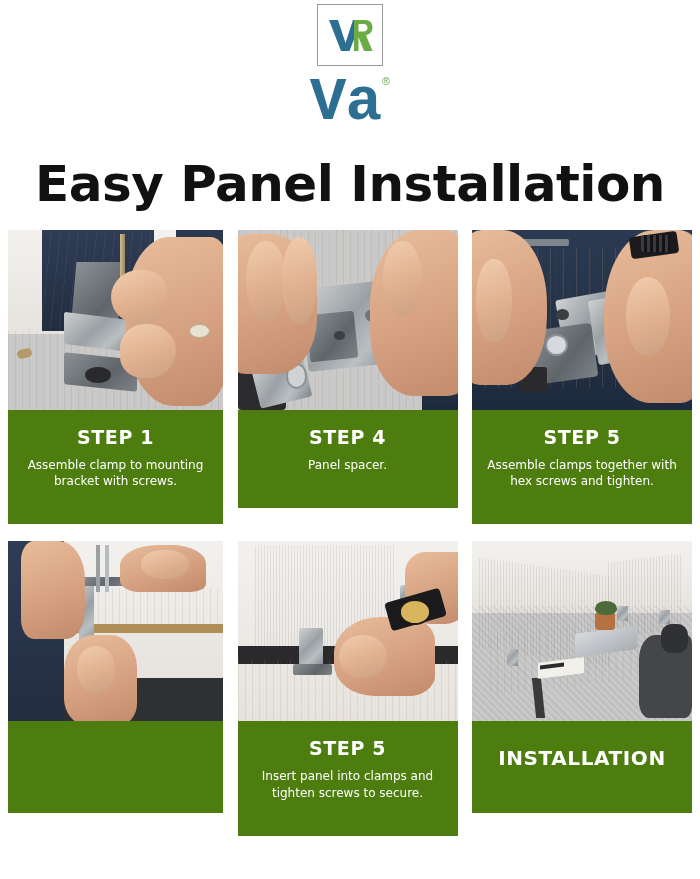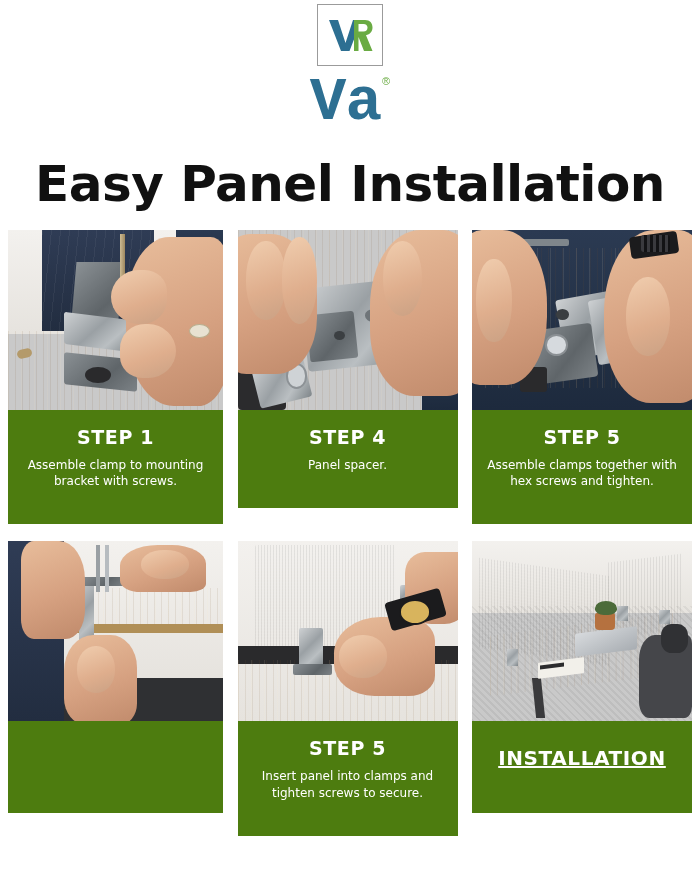--- a/index.html
+++ b/index.html
@@ -125,21 +125,20 @@
     font-weight: 400;
     line-height: 1.35;
     font-family: "DejaVu Sans", sans-serif;
   }
   .complete-text {
     font-size: 20px;
     font-weight: 700;
     line-height: 1.3;
     letter-spacing: 0.6px;
     font-family: "DejaVu Sans", sans-serif;
-    text-decoration: underline;
   }
 
   
   .scene { position:absolute; inset:0; }
   .layer { position:absolute; }
 
   
   .wood      { background: linear-gradient(180deg,#e3bd82 0%, #d9ad६e 40%, #c9995c 100%); }
   .wood-lite { background: linear-gradient(180deg,#f0d6a8 0%, #e2bd84 60%, #d2a968 100%); }
   .navy      { background: linear-gradient(180deg,#2b3a52 0%, #1d2a3d 100%); }

